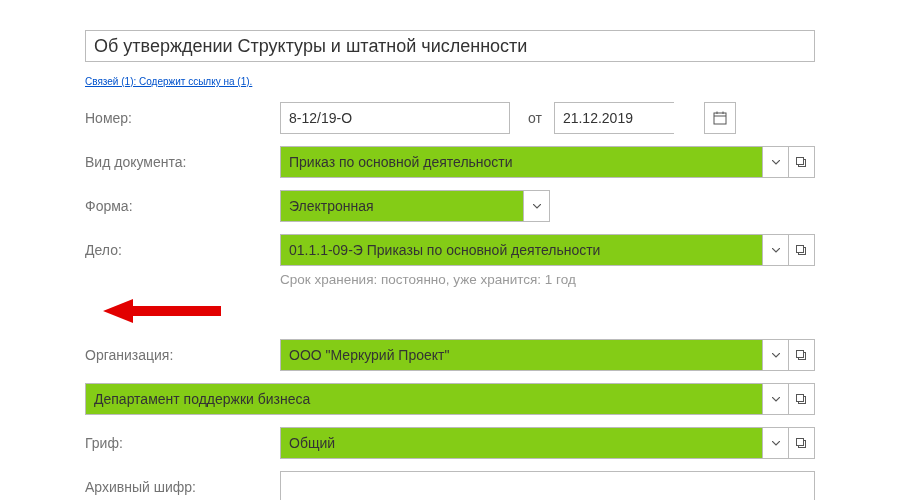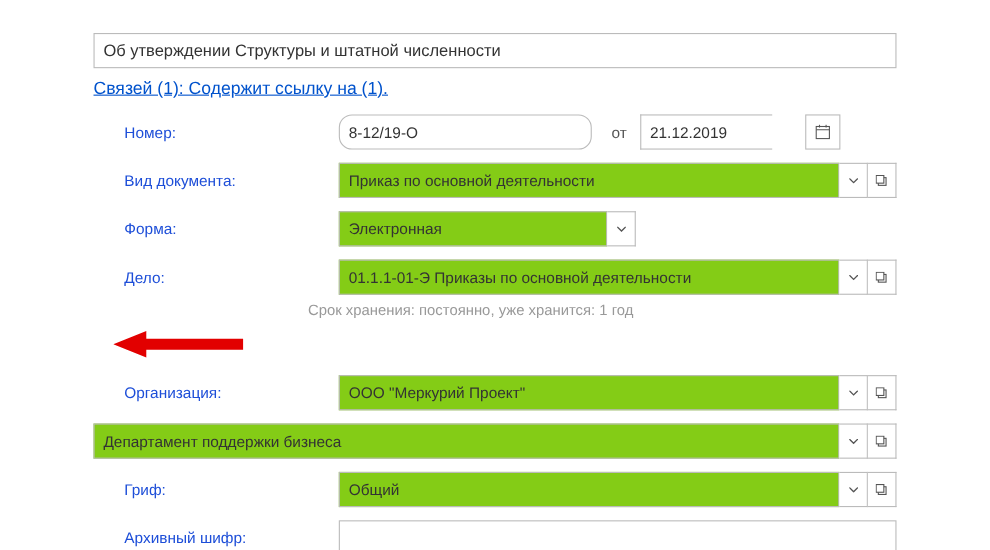--- a/index.html
+++ b/index.html
@@ -13,48 +13,47 @@
     width: 900px;
   }
   .row {
     display: flex;
     align-items: center;
     margin-bottom: 12px;
   }
   .label {
     width: 195px;
     flex-shrink: 0;
-    color: #1d4ed8;
-    margin-left: 28px;
+    color: #737373;
   }
   .field-area {
     flex: 1;
     display: flex;
     align-items: center;
     gap: 6px;
   }
   input.full-title {
     width: 100%;
     height: 32px;
     border: 1px solid #bbb;
     padding: 0 8px;
-    font-size: 15px;
+    font-size: 18px;
     color: #333;
     outline: none;
   }
   .text-input {
     height: 32px;
     border: 1px solid #bbb;
     padding: 0 8px;
     font-size: 14px;
     color: #333;
     outline: none;
     background: #fff;
   }
-  .num-input { width: 230px; border-radius: 12px; }
+  .num-input { width: 230px; }
   .ot-label { margin: 0 6px 0 12px; color: #555; }
   .date-wrap {
     display: flex;
     align-items: flex-end;
     gap: 30px;
   }
   .date-input { width: 120px; border-right: none; }
   .cal-btn {
     width: 32px; height: 32px;
     border: 1px solid #bbb;
@@ -86,21 +85,21 @@
     border-left: none;
     background: #fff;
     display: flex; align-items: center; justify-content: center;
     cursor: pointer;
     color: #555;
   }
   .link {
     color: #0052cc;
     text-decoration: underline;
     cursor: pointer;
-    font-size: 16px;
+    font-size: 10px;
   }
   .links-row { margin-bottom: 14px; }
   .original-row { margin: 10px 0 14px 0; display: flex; align-items: center; }
   .hint {
     color: #999;
     font-size: 13.5px;
     margin-left: 195px;
     margin-top: -6px;
     margin-bottom: 10px;
   }
@@ -174,21 +173,21 @@
           </svg>
       </div>
     </div>
   </div>
 </div>
 
 <div class="row">
   <div class="label">Дело:</div>
   <div class="field-area">
     <div class="select-wrap flex1">
-      <div class="select-body">01.1.1-01-Э Приказы по основной деятельности</div>
+      <div class="select-body">01.1.1-09-Э Приказы по основной деятельности</div>
       <div class="dd-btn">
         <svg width="8" height="5" viewBox="0 0 8 5">
             <path d="M0 0 L4 4 L8 0" fill="none" stroke="#555" stroke-width="1.2"></path>
           </svg>
       </div>
       <div class="pop-btn">
         <svg width="11" height="11" viewBox="0 0 11 11">
             <rect x="2.5" y="2.5" width="7" height="7" fill="none" stroke="#555"></rect>
             <rect x="0.5" y="0.5" width="7" height="7" fill="#fff" stroke="#555"></rect>
           </svg>

